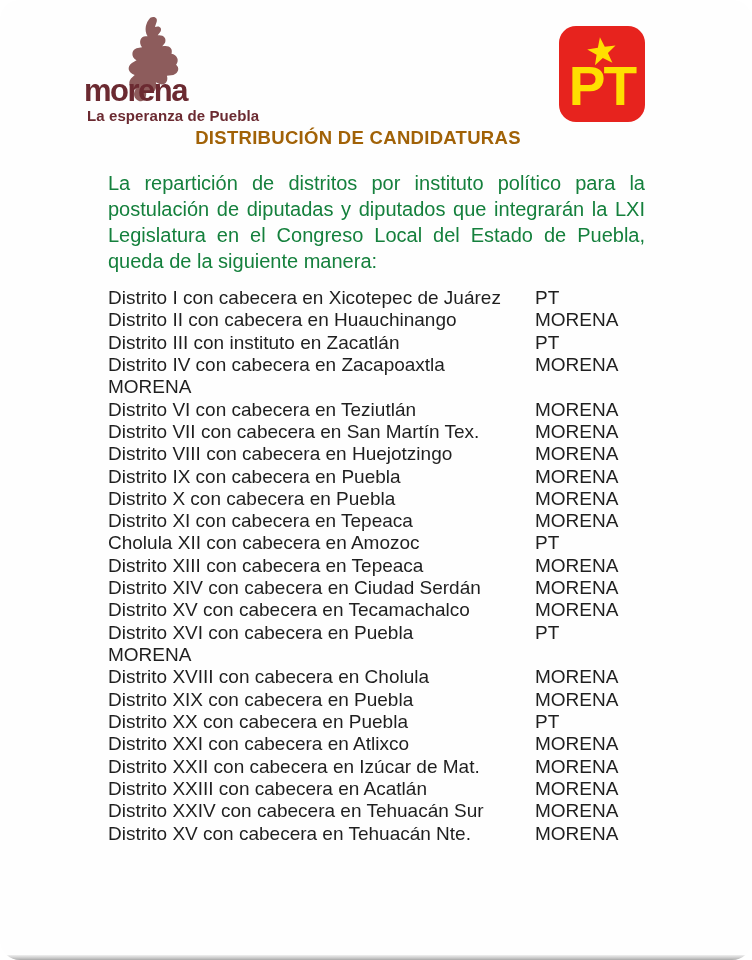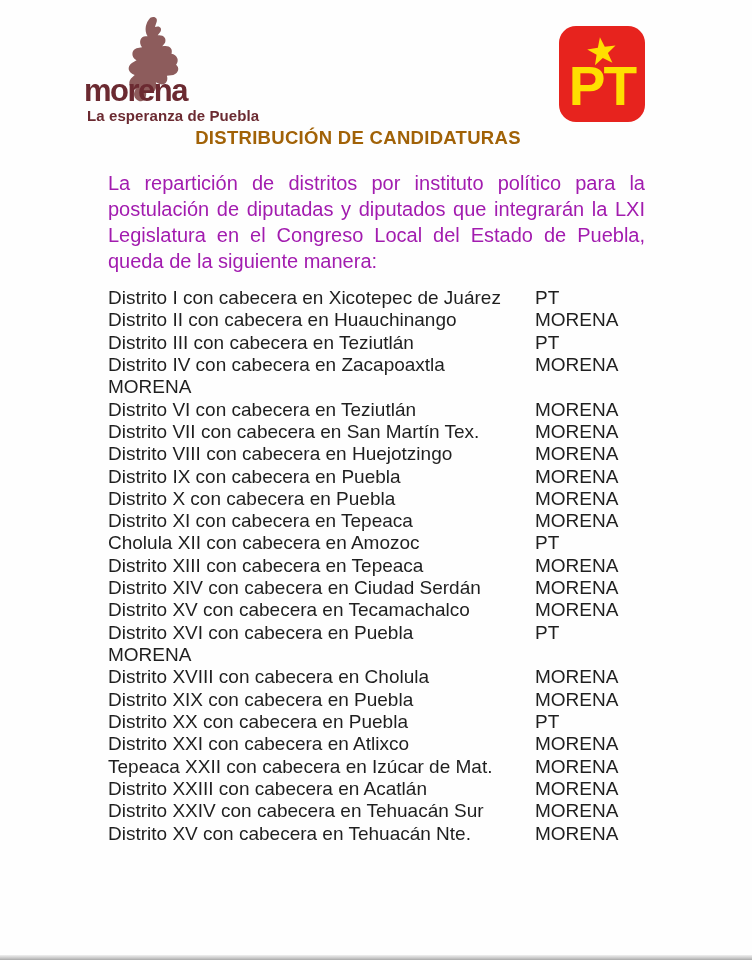--- a/index.html
+++ b/index.html
@@ -1,18 +1,18 @@
 <!DOCTYPE html>
 <html><head>
 <meta charset="utf-8">
 <style>
   html,body{margin:0;padding:0;background:#ffffff;}
   .page{
     position:relative;width:752px;height:960px;background:#fefefe;
-    font-family:"Liberation Sans",sans-serif;color:#1f1f1f;overflow:hidden;
+    font-family:"Liberation Sans",sans-serif;color:#1f1f1f;overflow:hidden;border-radius:20px;
   }
   
   .map-svg{position:absolute;left:116px;top:16px;width:76px;height:92px;}
   .morena-word{
     position:absolute;left:84px;top:75px;
     font-size:31px;font-weight:bold;letter-spacing:-1.5px;color:#6b2a31;line-height:1;
   }
   .morena-tag{
     position:absolute;left:87px;top:108px;
     font-size:15px;font-weight:bold;color:#6b2a31;letter-spacing:0.1px;line-height:1;
@@ -28,21 +28,21 @@
     font-size:55px;font-weight:bold;letter-spacing:-2px;color:#ffdf00;line-height:1.0;
   }
   
   .doc-title{
     position:absolute;left:0;top:127px;width:716px;text-align:center;
     font-size:18.5px;font-weight:bold;letter-spacing:0.3px;color:#a16207;
   }
   
   .intro{
     position:absolute;left:108px;top:170px;width:537px;
-    font-size:20px;line-height:26px;text-align:justify;text-align-last:left;color:#a21caf;
+    font-size:20px;line-height:26px;text-align:justify;text-align-last:left;color:#15803d;
   }
   
   .list{position:absolute;left:108px;top:287px;width:548px;}
   .row{display:flex;font-size:19px;line-height:22.32px;}
   .dname{width:427px;white-space:nowrap;}
   .party{white-space:nowrap;}
   
   .bottom-bar{
     position:absolute;left:0;bottom:0;width:100%;height:5px;
     background:linear-gradient(180deg,#f0f0f0 0%,#c9c9c9 60%,#a9a9a9 100%);
@@ -83,21 +83,21 @@
   <div class="list" id="district-list">
       <div class="row">
         <span class="dname">Distrito I con cabecera en Xicotepec de Juárez</span>
         <span class="party">PT</span>
       </div>
       <div class="row">
         <span class="dname">Distrito II con cabecera en Huauchinango</span>
         <span class="party">MORENA</span>
       </div>
       <div class="row">
-        <span class="dname">Distrito III con cabecera en Teziutlán</span>
+        <span class="dname">Distrito III con instituto en Zacatlán</span>
         <span class="party">PT</span>
       </div>
       <div class="row">
         <span class="dname">Distrito IV con cabecera en Zacapoaxtla</span>
         <span class="party">MORENA</span>
       </div>
       <div class="row">
         <span class="party">MORENA</span>
       </div>
       <div class="row">
@@ -157,21 +157,21 @@
       </div>
       <div class="row">
         <span class="dname">Distrito XX con cabecera en Puebla</span>
         <span class="party">PT</span>
       </div>
       <div class="row">
         <span class="dname">Distrito XXI con cabecera en Atlixco</span>
         <span class="party">MORENA</span>
       </div>
       <div class="row">
-        <span class="dname">Tepeaca XXII con cabecera en Izúcar de Mat.</span>
+        <span class="dname">Distrito XXII con cabecera en Izúcar de Mat.</span>
         <span class="party">MORENA</span>
       </div>
       <div class="row">
         <span class="dname">Distrito XXIII con cabecera en Acatlán</span>
         <span class="party">MORENA</span>
       </div>
       <div class="row">
         <span class="dname">Distrito XXIV con cabecera en Tehuacán Sur</span>
         <span class="party">MORENA</span>
       </div>

